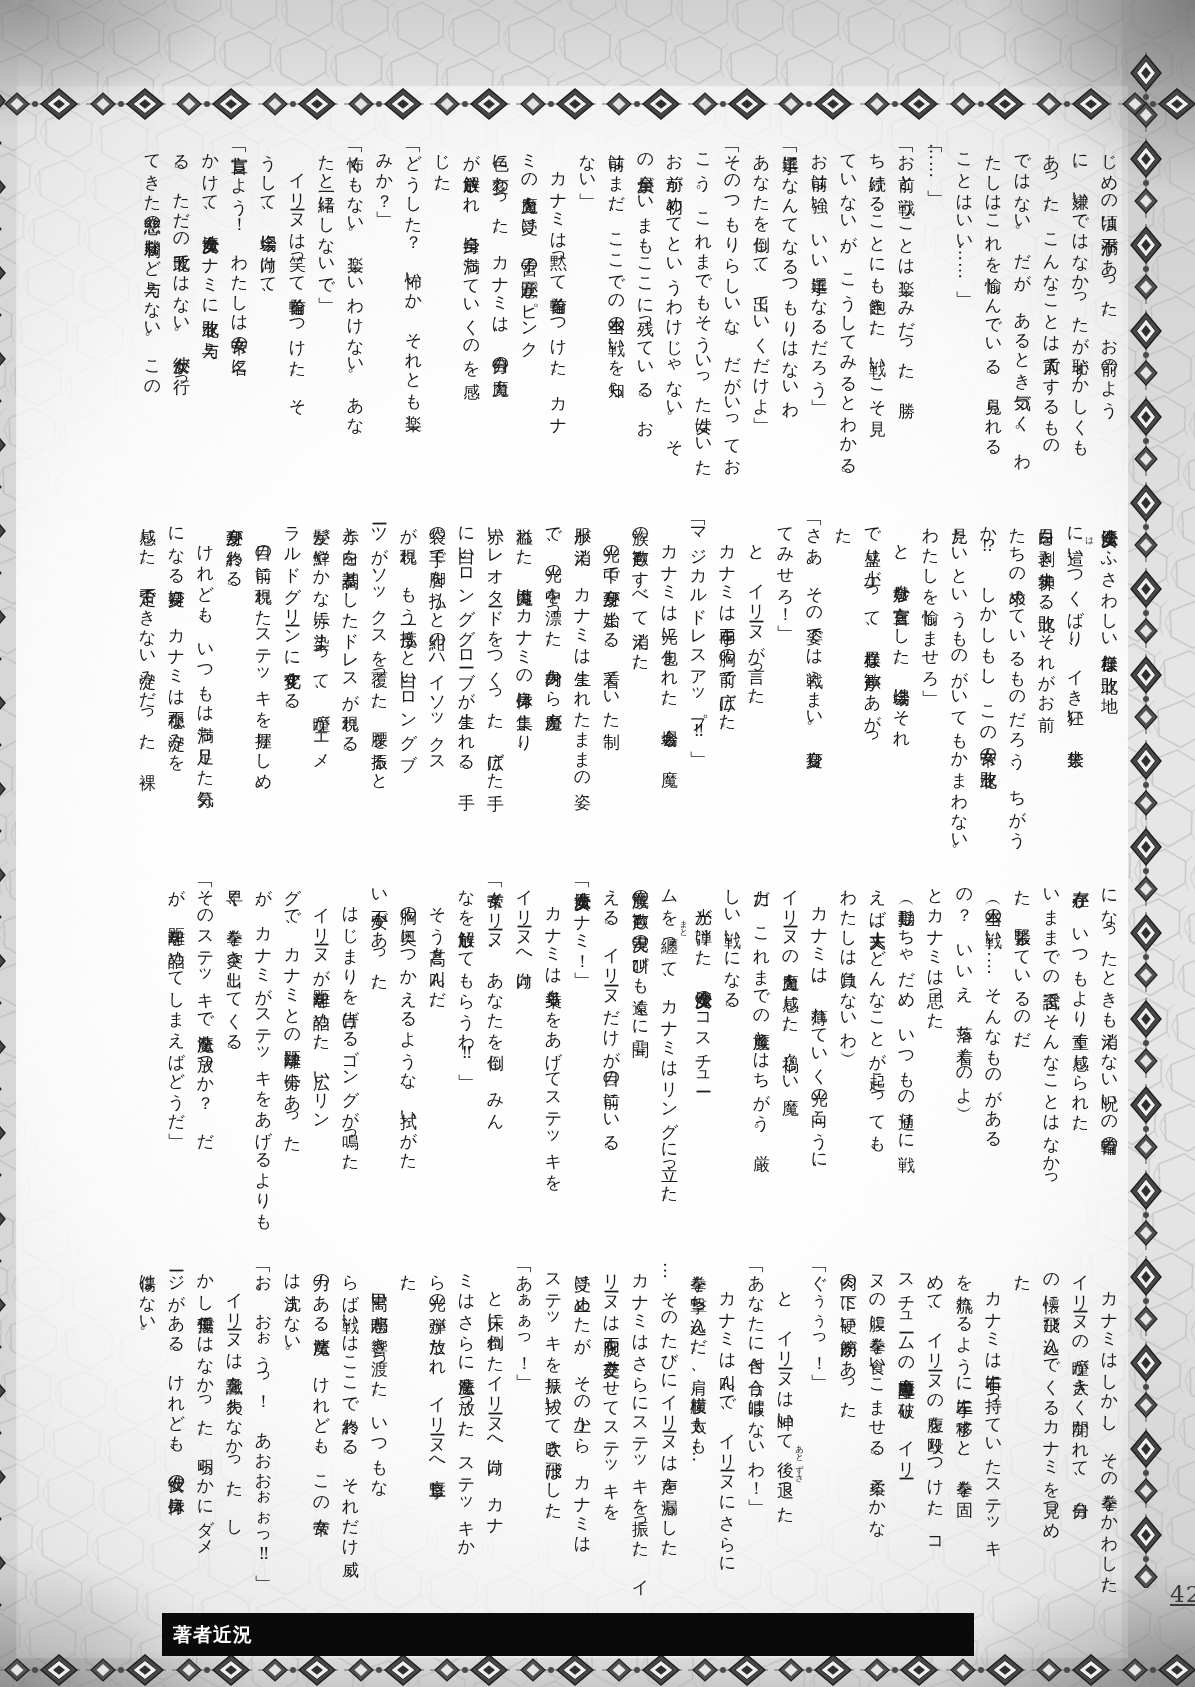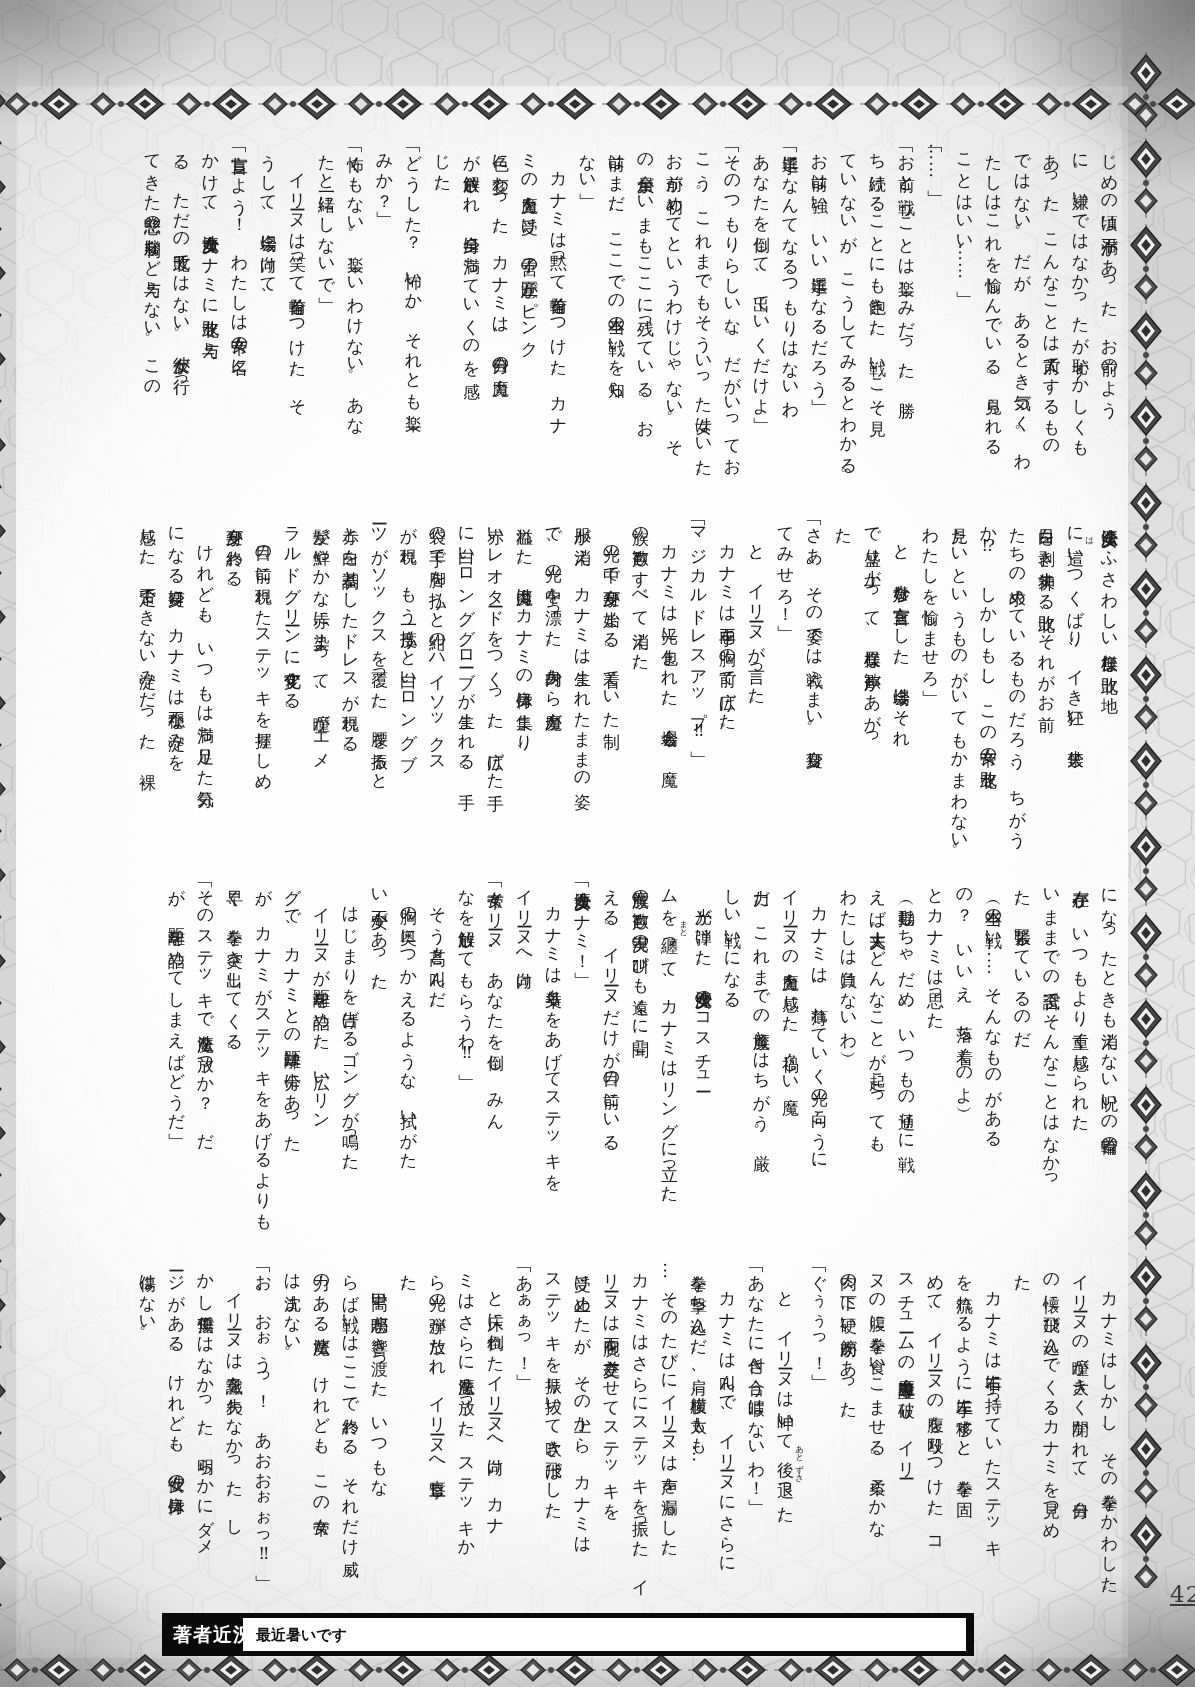--- a/index.html
+++ b/index.html
@@ -359,18 +359,15 @@
       <div class="tcol">　イリーヌは意識を失わなかった。し</div>
       <div class="tcol">かし無傷ではなかった。明らかにダメ</div>
       <div class="tcol">ージがある。けれども、彼女の身体に</div>
       <div class="tcol">傷はない。</div>
     </div>
 
   <div class="page-number">42</div>
 
   <div class="footer-bar">
     <span class="footer-label">著者近況</span>
-    <div class="footer-box">
-      <div class="footer-note">最近暑いです</div>
-    </div>
   </div>
 
 </div>
 
 </body></html>

